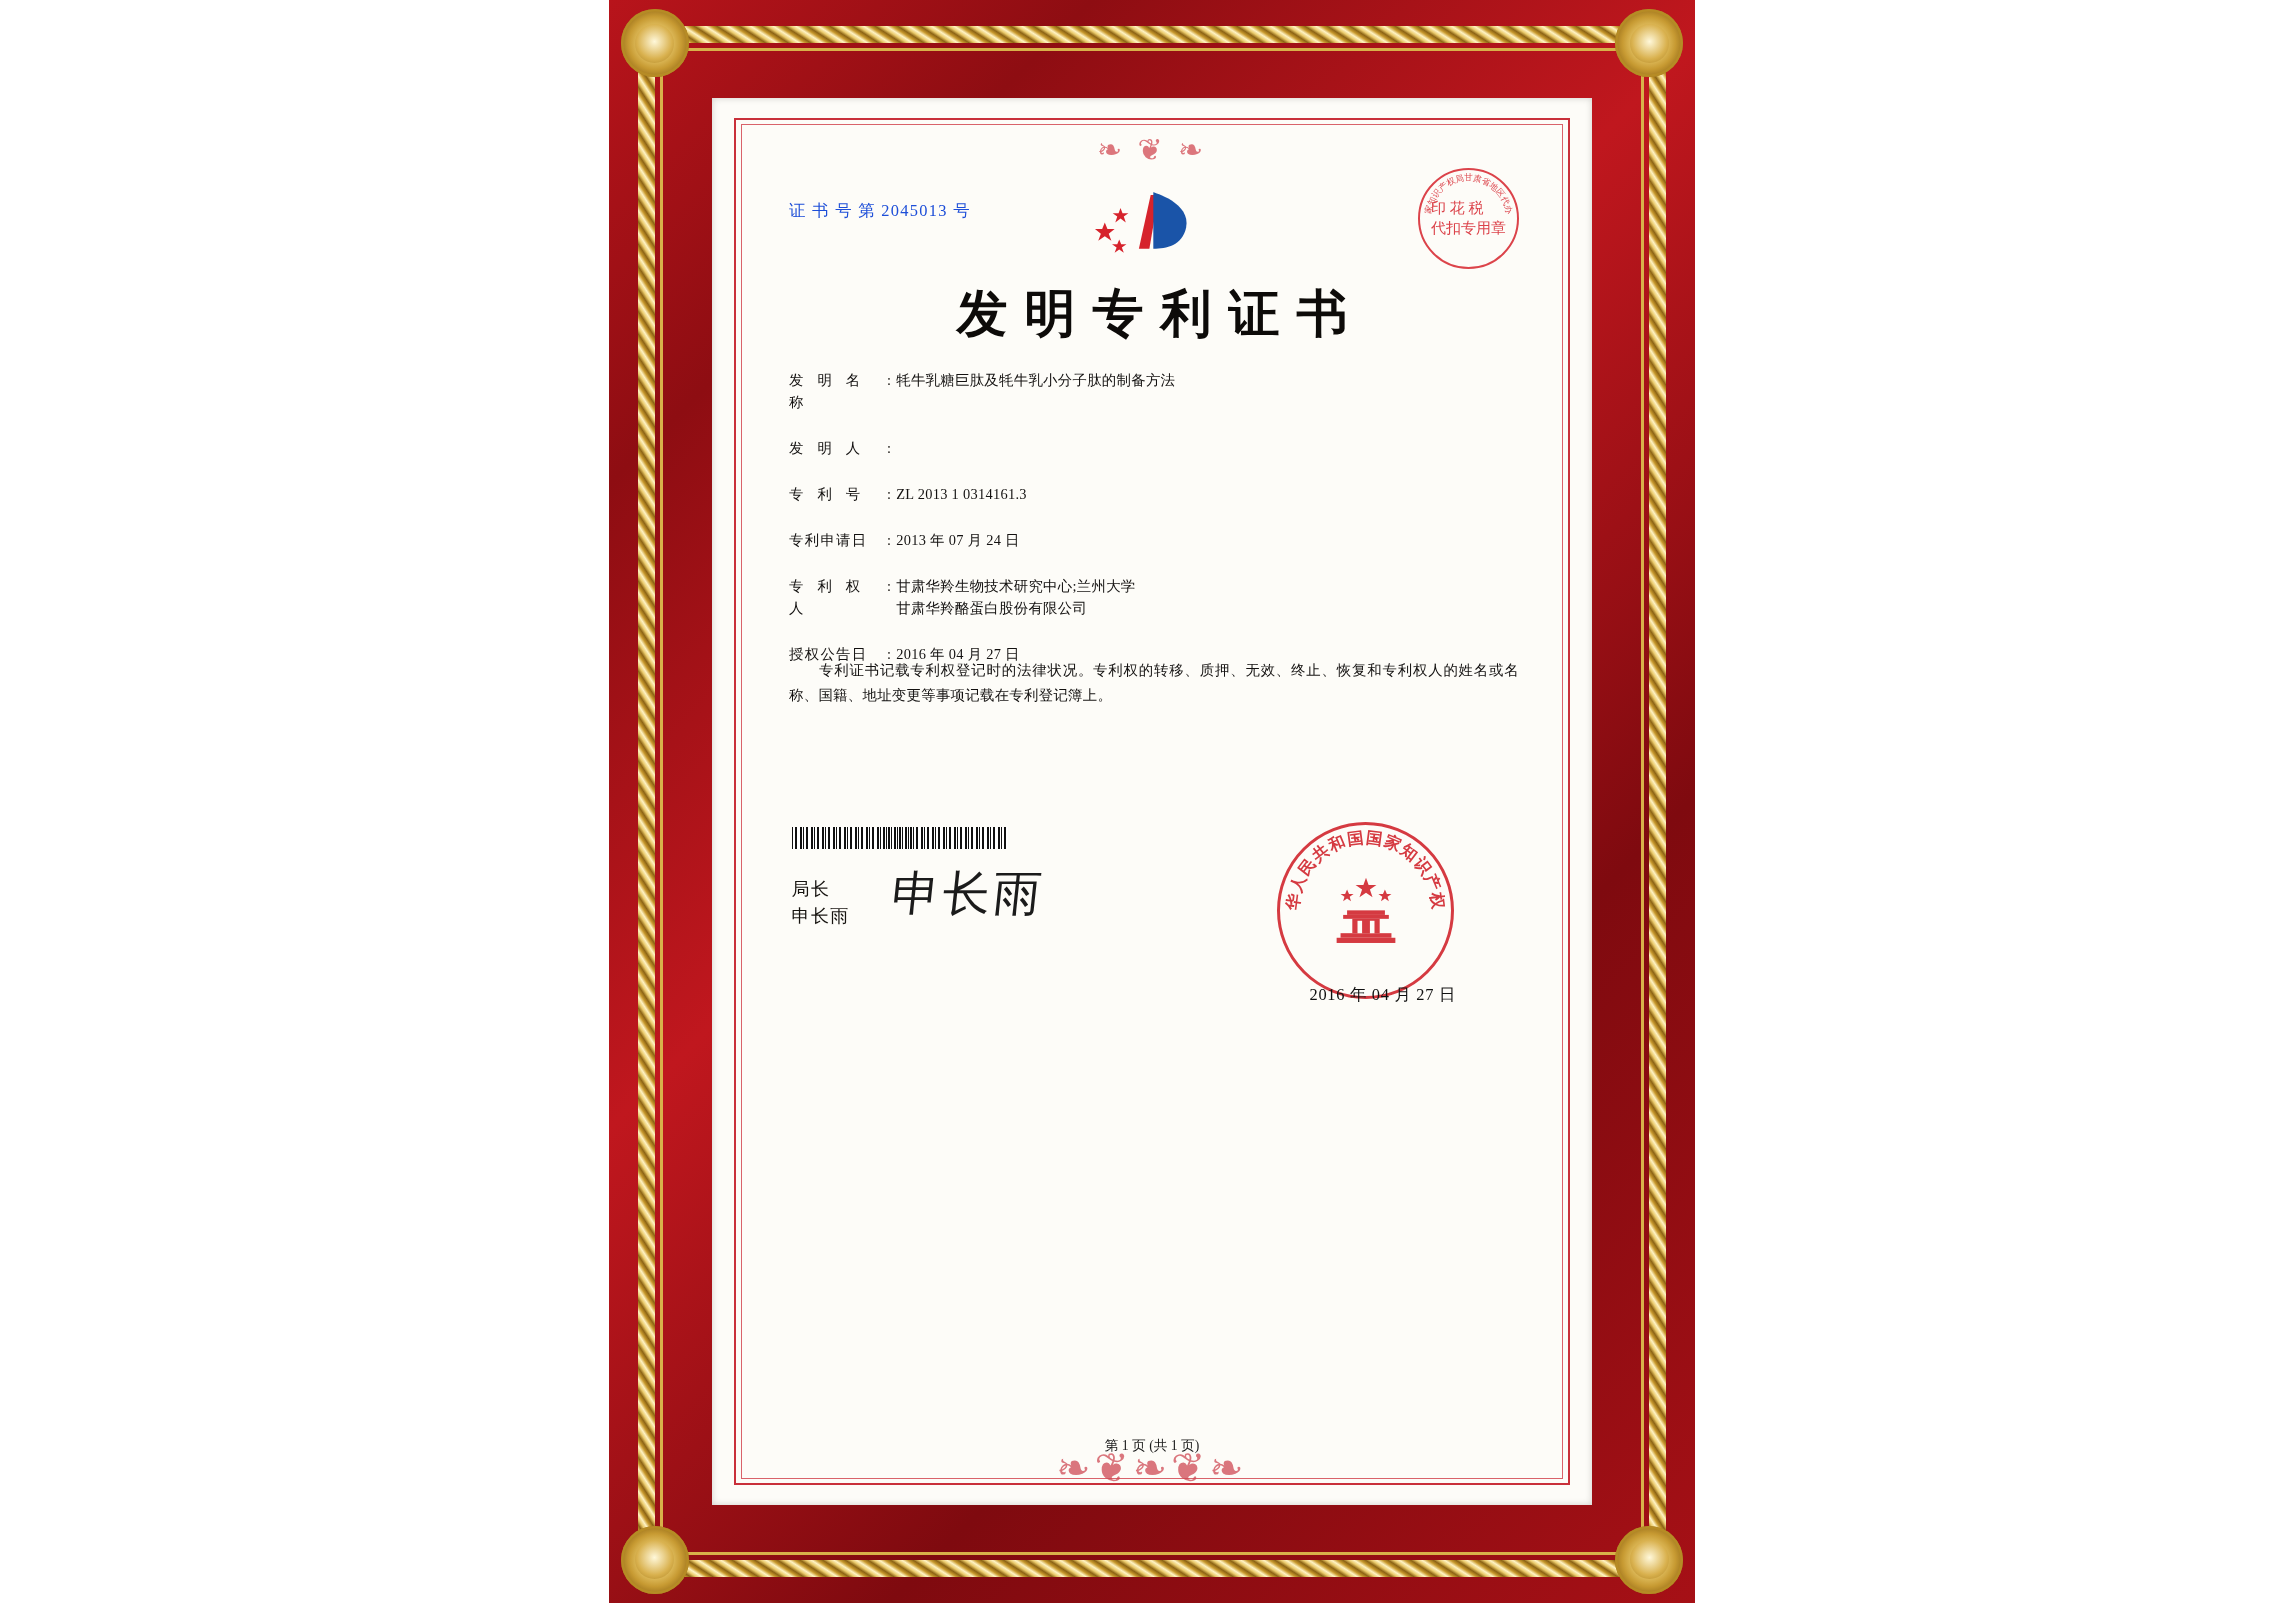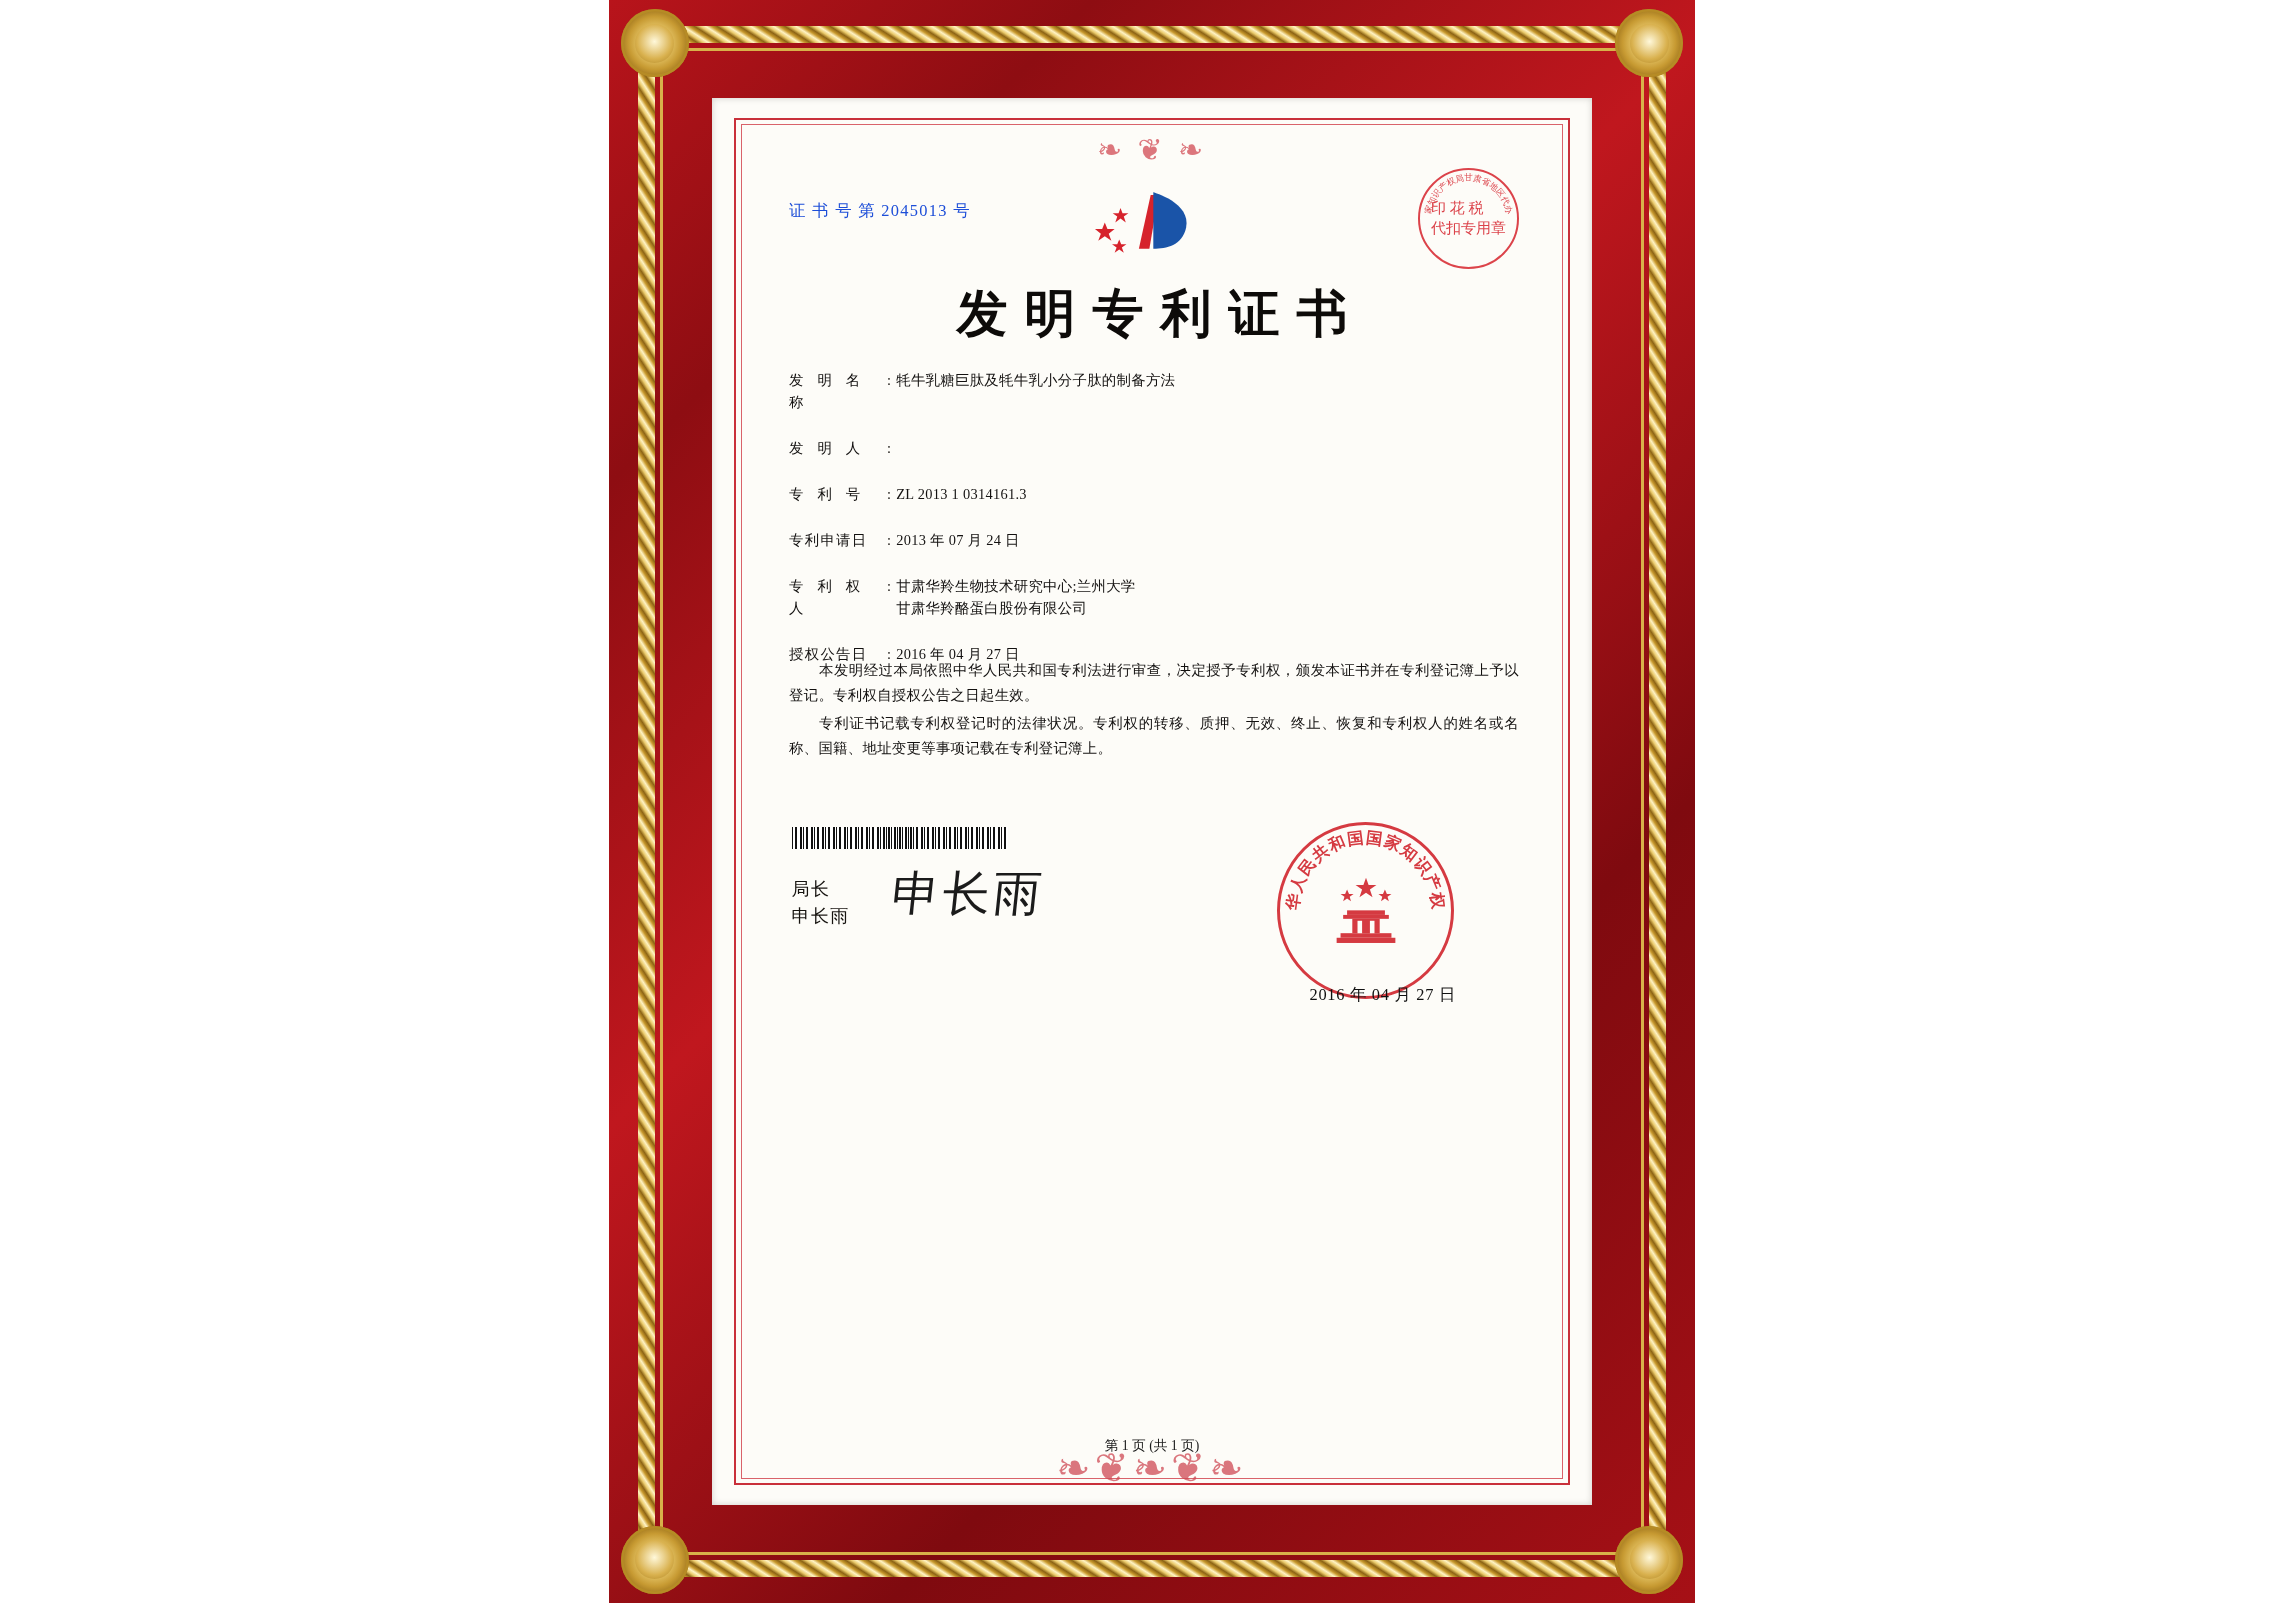--- a/index.html
+++ b/index.html
@@ -399,21 +399,20 @@
 
         <div class="field-row">
           <div class="field-label tight">授权公告日</div>
           <div class="field-colon">:</div>
           <div class="field-value">2016 年 04 月 27 日</div>
         </div>
 
       </div>
 
       <div class="paragraphs">
-        <p>本发明经过本局依照中华人民共和国专利法进行审查，决定授予专利权，颁发本证书并在专利登记簿上予以登记。专利权自授权公告之日起生效。</p>
         <p>专利证书记载专利权登记时的法律状况。专利权的转移、质押、无效、终止、恢复和专利权人的姓名或名称、国籍、地址变更等事项记载在专利登记簿上。</p>
       </div>
 
       <div class="barcode"></div>
 
       <div class="director">
         <div>局长</div>
         <div>申长雨</div>
       </div>
       <div class="signature">申长雨</div>

